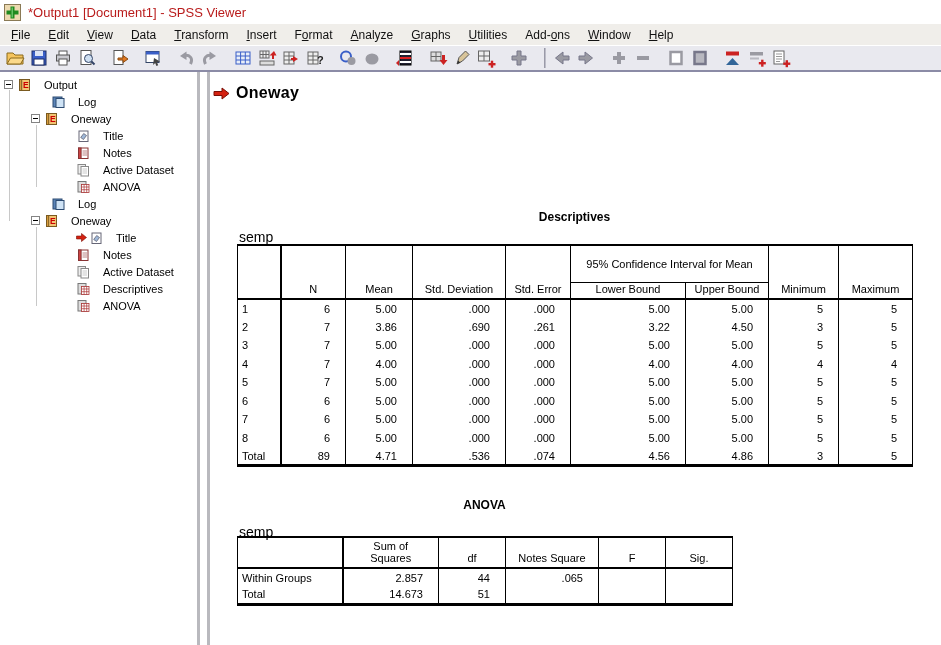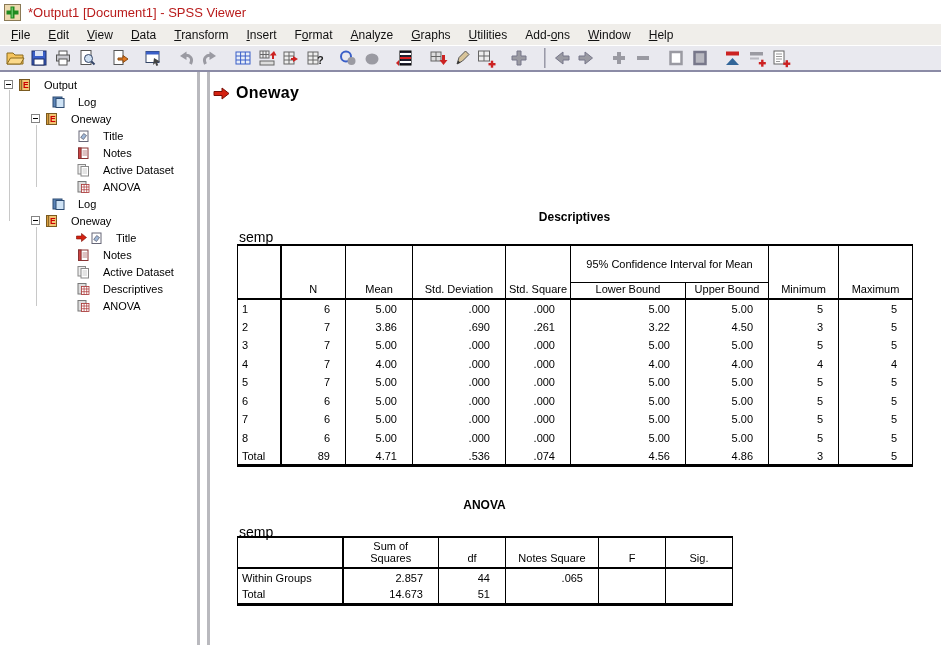--- a/index.html
+++ b/index.html
@@ -432,21 +432,21 @@
           <col style="width:83px">
             <col style="width:70px">
             <col style="width:74px">
         </colgroup>
         <thead>
           <tr class="r1">
             <th class="rowlab" rowspan="2"></th>
             <th rowspan="2">N</th>
             <th rowspan="2">Mean</th>
             <th rowspan="2">Std. Deviation</th>
-            <th rowspan="2">Std. Square</th>
+            <th rowspan="2">Std. Error</th>
             <th class="ci" colspan="2">95% Confidence Interval for Mean</th>
             <th rowspan="2">Minimum</th>
             <th rowspan="2">Maximum</th>
           </tr>
           <tr class="r2">
             <th>Lower Bound</th>
             <th>Upper Bound</th>
           </tr>
         </thead>
         <tbody>

